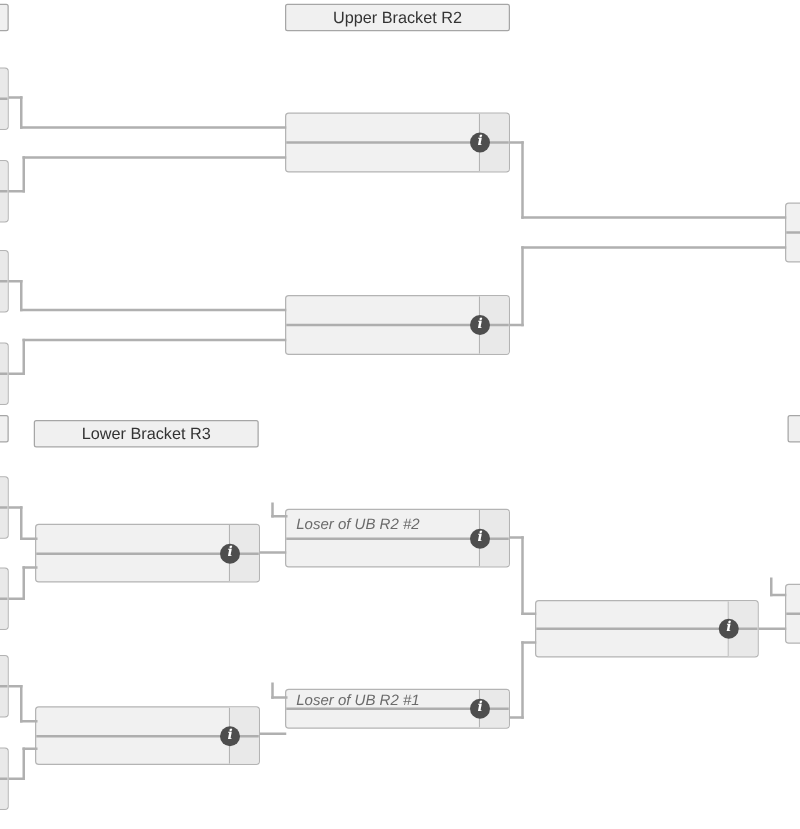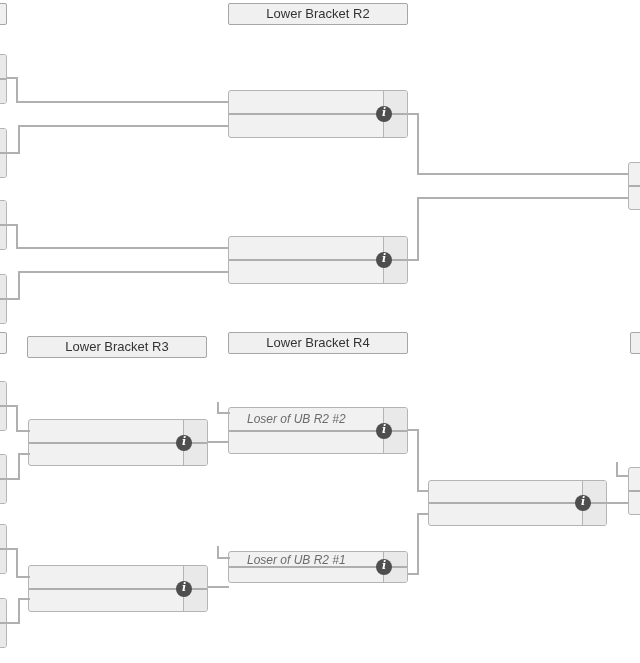--- a/index.html
+++ b/index.html
@@ -6,39 +6,38 @@
   #canvas{position:relative;width:640px;height:663px;overflow:hidden;background:#fff;
           font-family:"Liberation Sans",sans-serif;}
   .hd{position:absolute;width:180px;height:22px;background:#f0f0f0;border:1px solid #a6a6a6;
       border-radius:2px;box-sizing:border-box;font-size:13px;line-height:20px;text-align:center;
       color:#333;}
   .m{position:absolute;background:#f1f1f1;border:1px solid #b4b4b4;border-radius:3px;
      box-sizing:border-box;}
   .sc{position:absolute;top:0;bottom:0;right:0;width:23px;background:#e9e9e9;
       border-left:1px solid #b4b4b4;border-radius:0 2px 2px 0;}
   .dv{position:absolute;left:0;right:0;top:50%;height:2px;margin-top:-1px;background:#aeaeae;z-index:1;}
-  .slot{position:absolute;left:0;width:100%;height:50%;box-sizing:border-box;margin-left:10px;}
+  .slot{position:absolute;left:0;width:100%;height:50%;box-sizing:border-box;}
   .s1{top:0;} .s2{top:50%;}
   .ph{position:absolute;left:8px;top:0;height:100%;display:flex;align-items:center;
       font-style:italic;font-size:12px;color:#6b6b6b;z-index:2;white-space:nowrap;}
   .info{position:absolute;right:15px;top:50%;margin-top:-8px;width:16px;height:16px;
         border-radius:50%;background:#4e4e4e;color:#fff;text-align:center;line-height:16px;
         font:italic bold 11px "DejaVu Serif",serif;z-index:3;cursor:pointer;}
   .ln{position:absolute;background:#b0b0b0;}
 </style>
 </head>
 <body>
 
 <div id="canvas">
 
   <div class="hd" style="left:-173px;top:3px;"></div>
-  <div class="hd" style="left:228px;top:3px;">Lower Bracket R2</div>
+  <div class="hd" style="left:228px;top:3px;">Upper Bracket R2</div>
   <div class="hd" style="left:-173px;top:332px;"></div>
   <div class="hd" style="left:27px;top:336px;">Lower Bracket R3</div>
-  <div class="hd" style="left:228px;top:332px;">Lower Bracket R4</div>
   <div class="hd" style="left:630px;top:332px;"></div>
 
   <div class="m" style="left:-173px;top:54px;width:180px;height:50px;">
       <div class="sc"></div>
       <div class="dv"></div>
     </div>
   <div class="m" style="left:-173px;top:128px;width:180px;height:50px;">
       <div class="sc"></div>
       <div class="dv"></div>
     </div>

